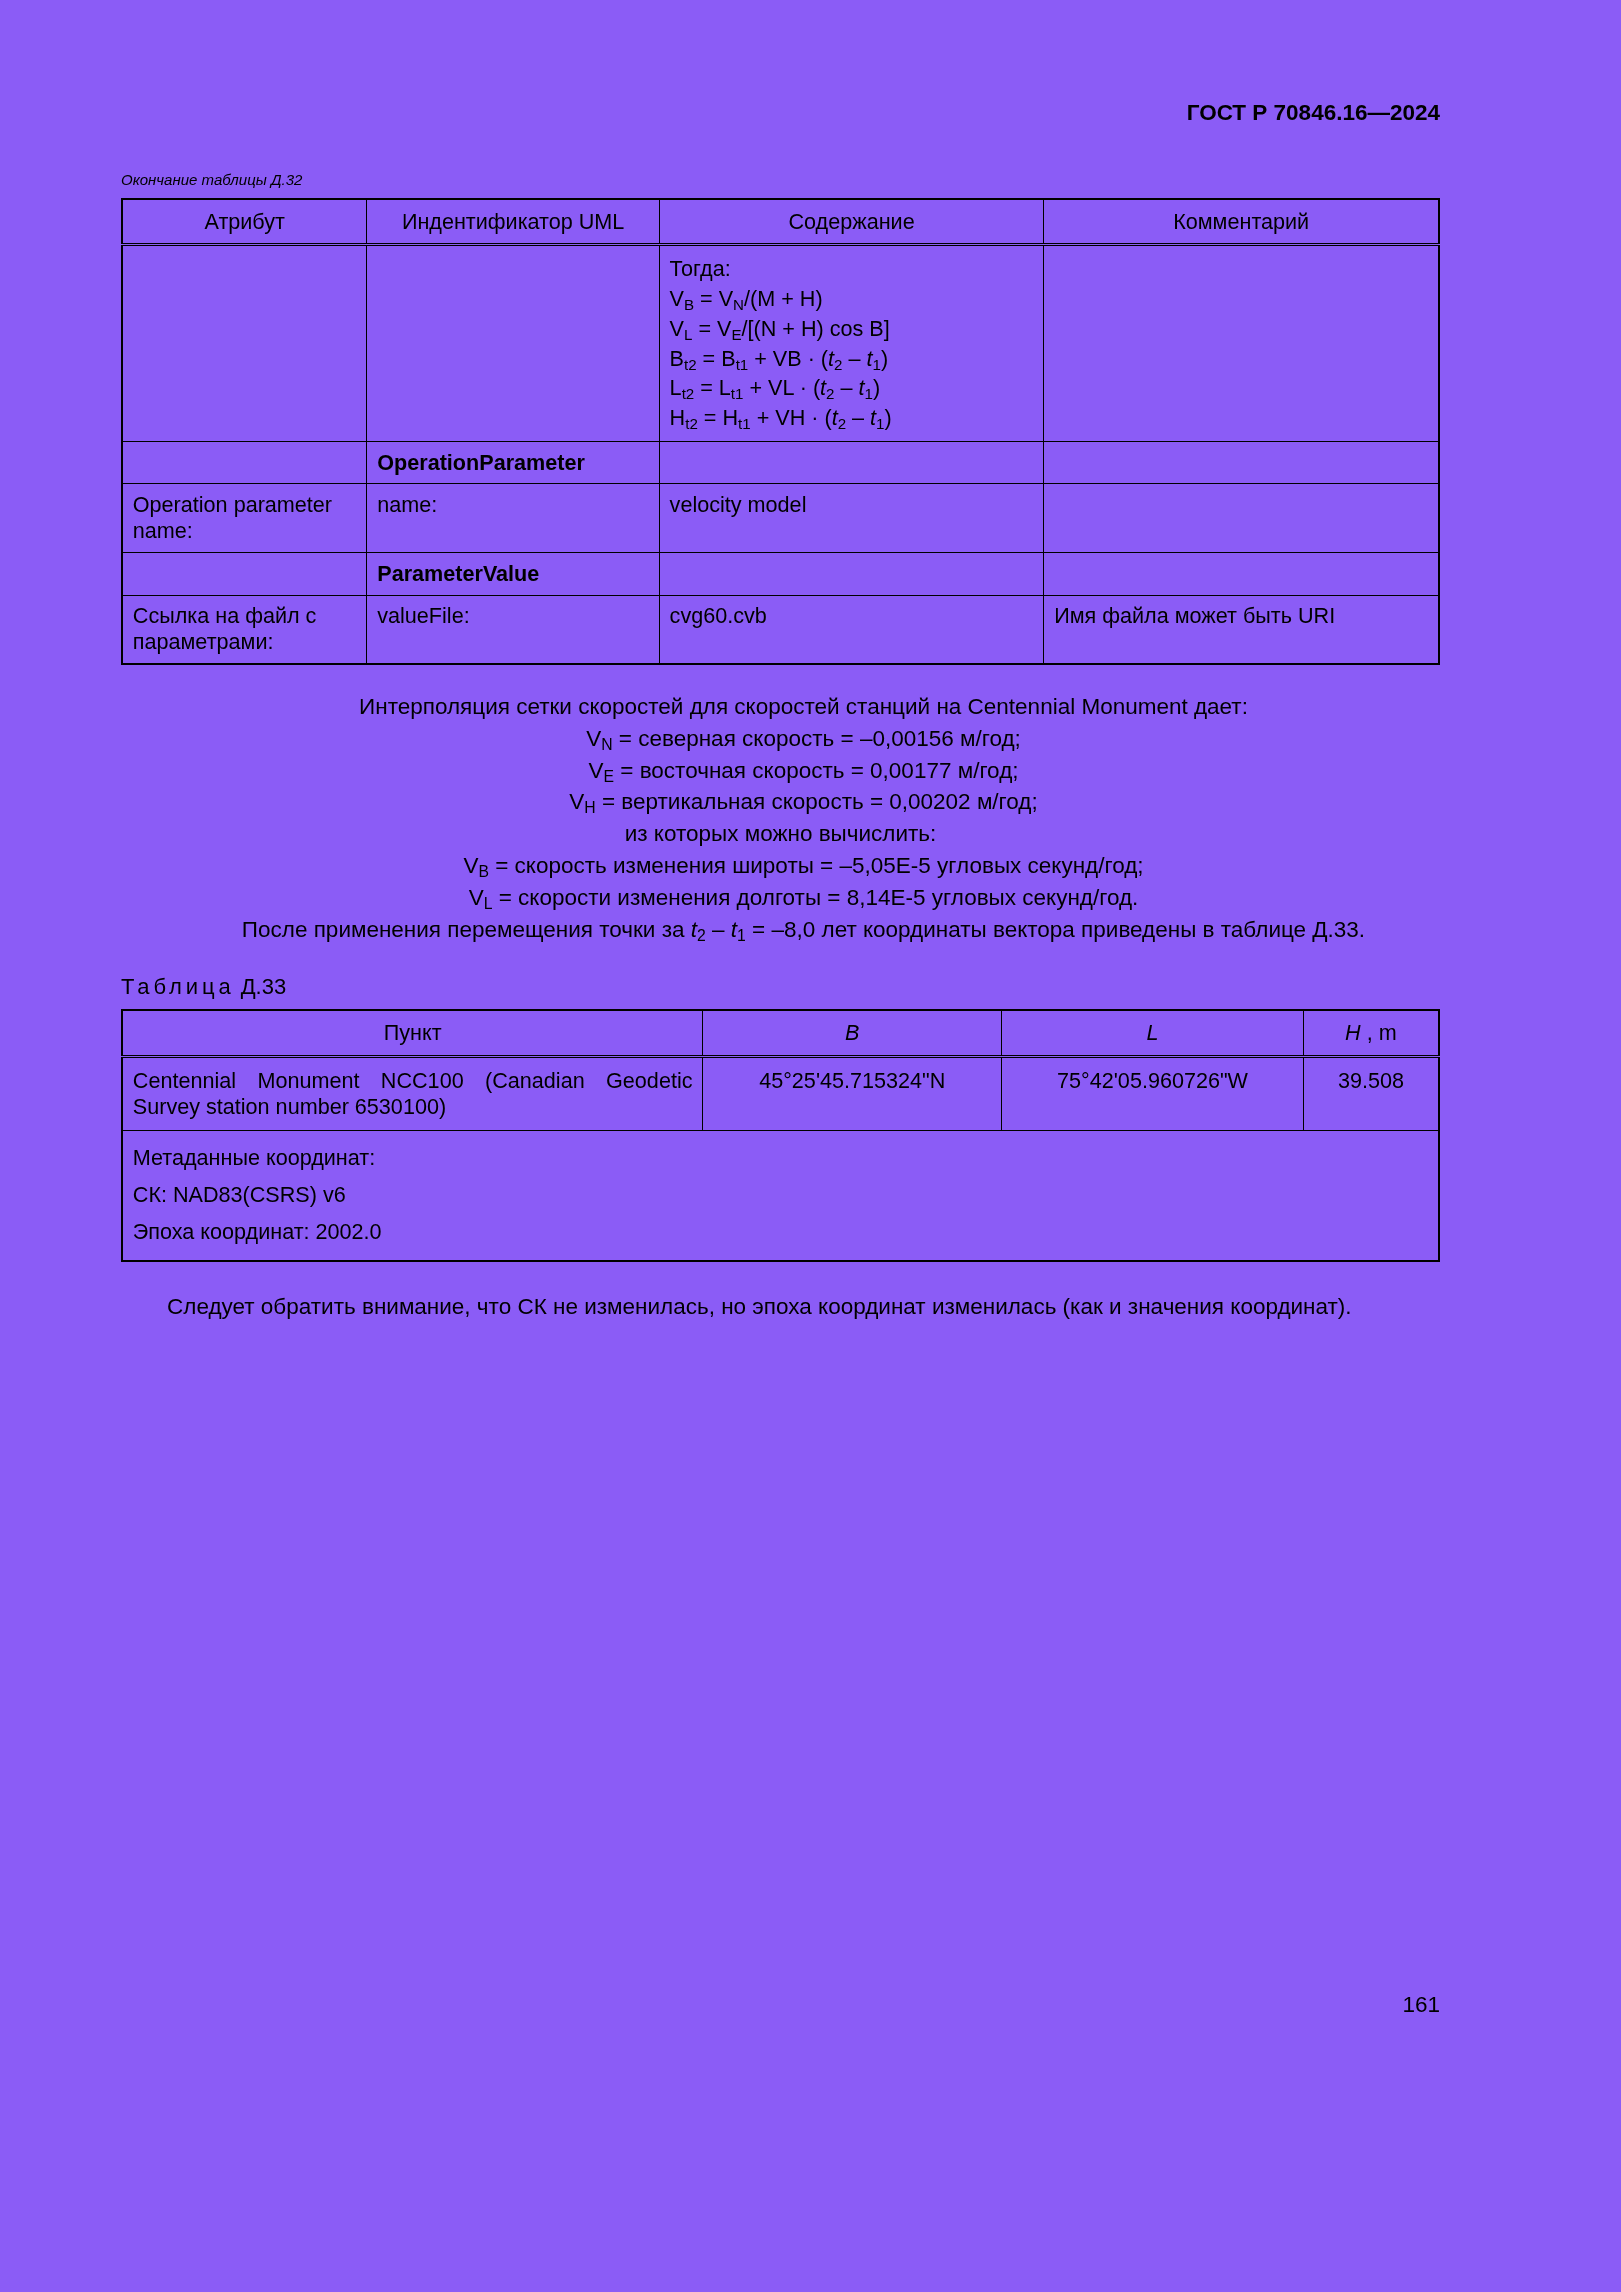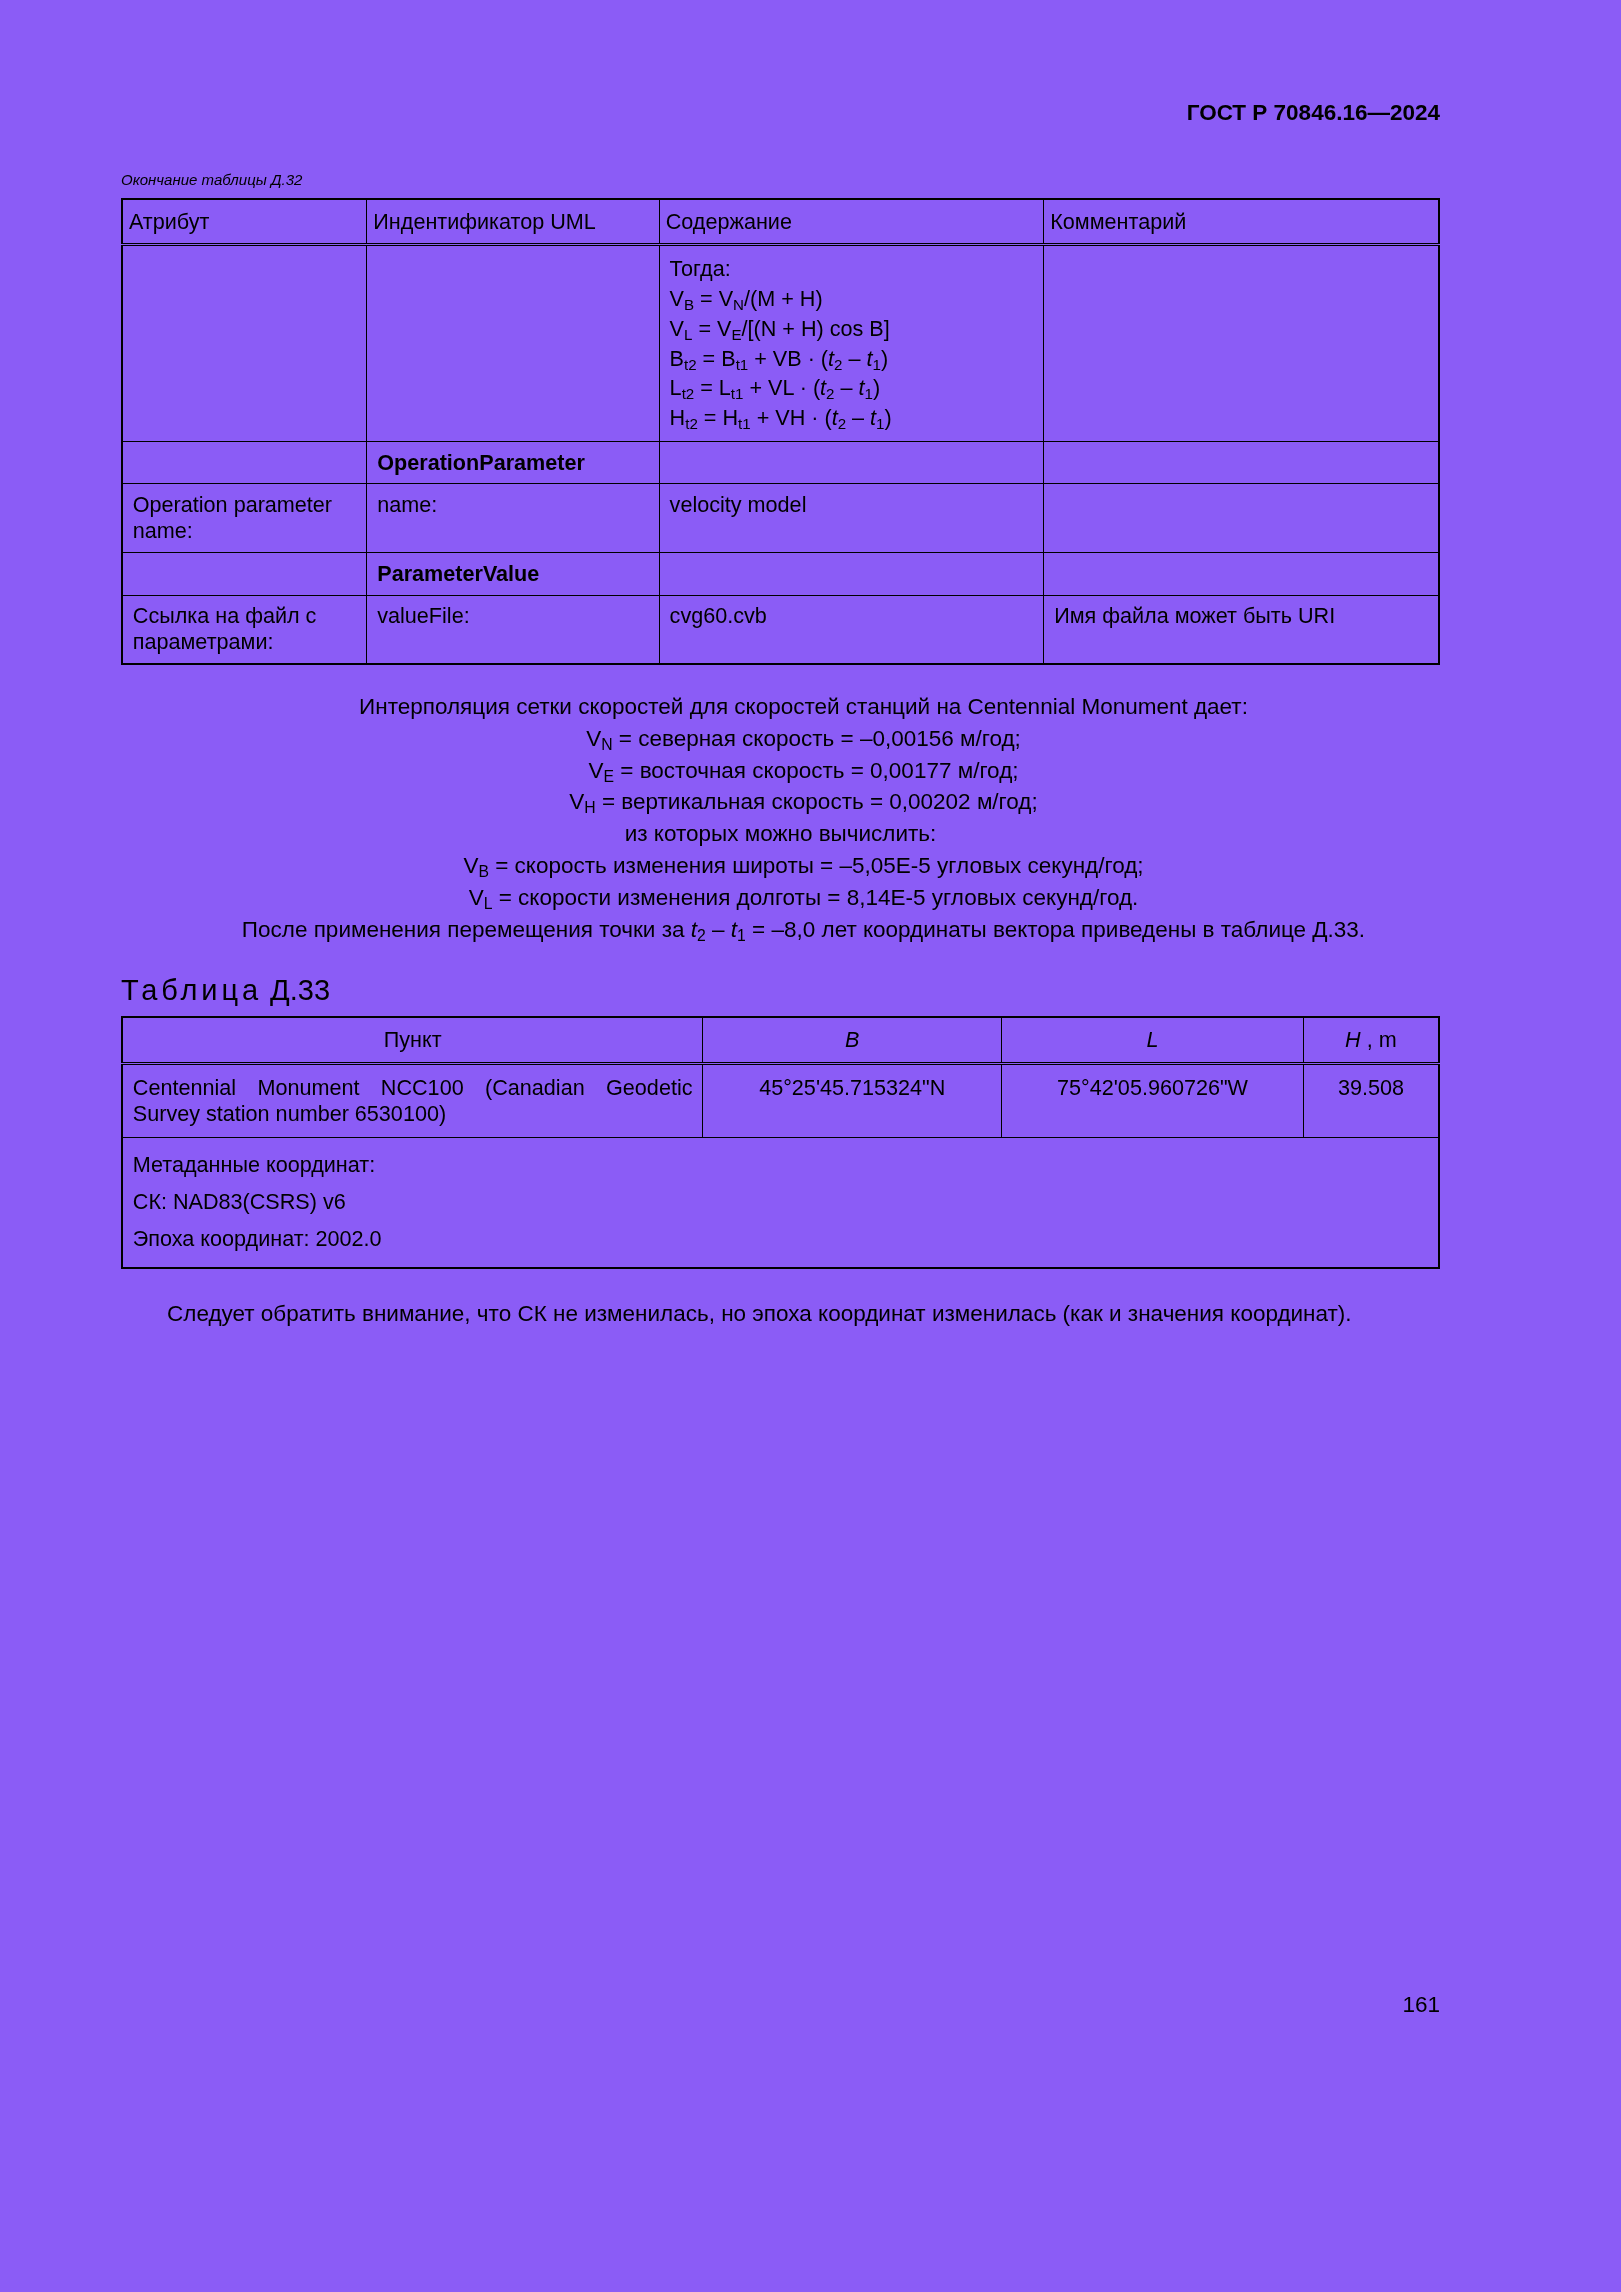--- a/index.html
+++ b/index.html
@@ -32,33 +32,34 @@
   }
   th, td {
     border:1px solid #000;
     vertical-align:top;
     font-size:21.6px;
     padding:6.9px 9.8px;
     text-align:left;
     font-weight:normal;
   }
   thead th {
+    text-align:center;
     border-bottom:3.9px double #000;
     padding:8.8px 5.9px;
   }
   td.bold { font-weight:bold; }
   .formula-cell div { line-height:1.38; }
   sub { font-size:70%; line-height:0; vertical-align:-0.25em; }
   .body-text { margin-top:25.5px; }
   .body-text p { line-height:1.42;text-align:center; }
   .indent { text-indent:46px; }
   .t33-caption {
     margin-top:27.4px;
     margin-bottom:9.8px;
-    font-size:29px;
+    font-size:22px;
   }
   .t33-caption .spaced { letter-spacing:3.9px; }
   .t33 td.center, .t33 th { text-align:center; }
   .t33 td.point { text-align:justify; }
   .meta-cell div { line-height:1.7; }
   .note {
     margin-top:29px;
     text-align:justify;
     line-height:1.42;
   }

